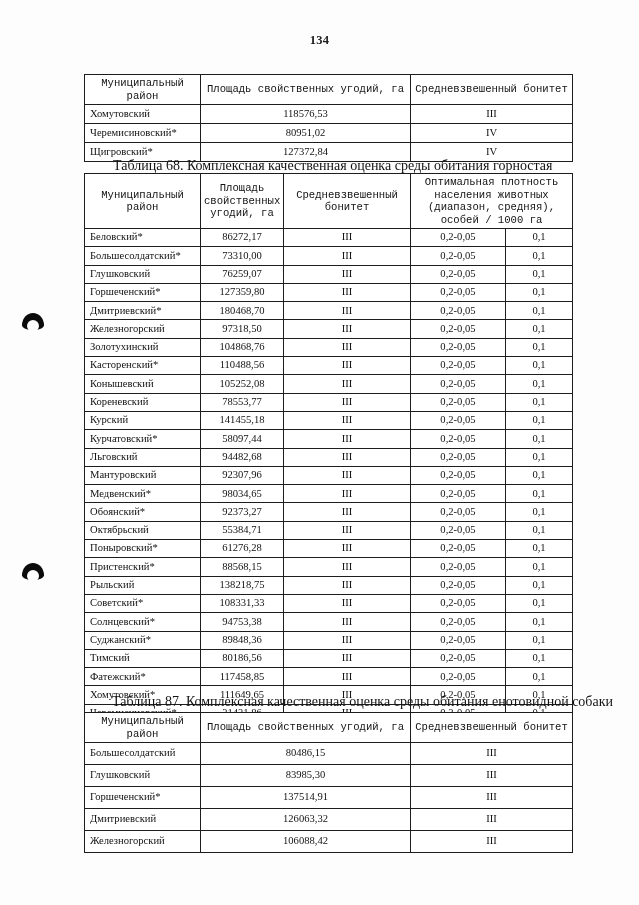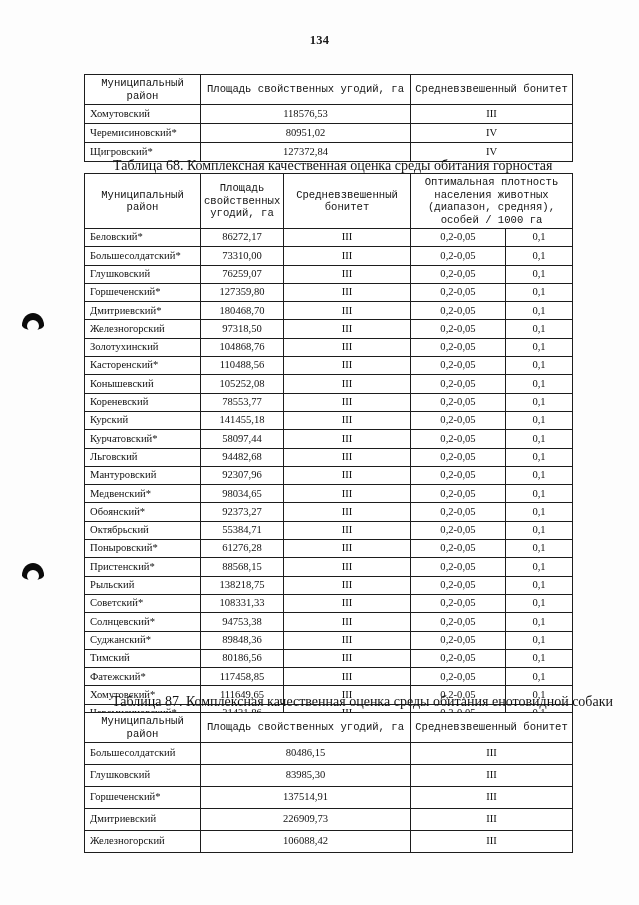--- a/index.html
+++ b/index.html
@@ -395,21 +395,21 @@
           <td class="c-center">83985,30</td>
           <td class="c-center">III</td>
         </tr>
         <tr>
           <td class="c-left">Горшеченский*</td>
           <td class="c-center">137514,91</td>
           <td class="c-center">III</td>
         </tr>
         <tr>
           <td class="c-left">Дмитриевский</td>
-          <td class="c-center">226909,73</td>
+          <td class="c-center">126063,32</td>
           <td class="c-center">III</td>
         </tr>
         <tr>
           <td class="c-left">Железногорский</td>
           <td class="c-center">106088,42</td>
           <td class="c-center">III</td>
         </tr>
       </tbody>
   </table>
 

